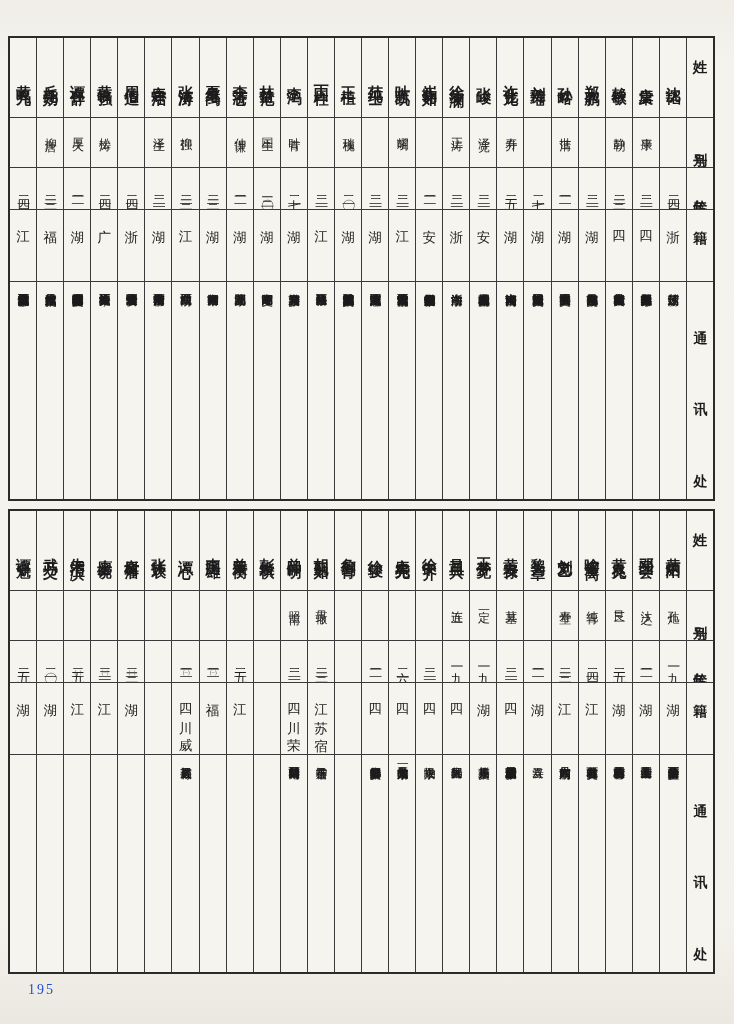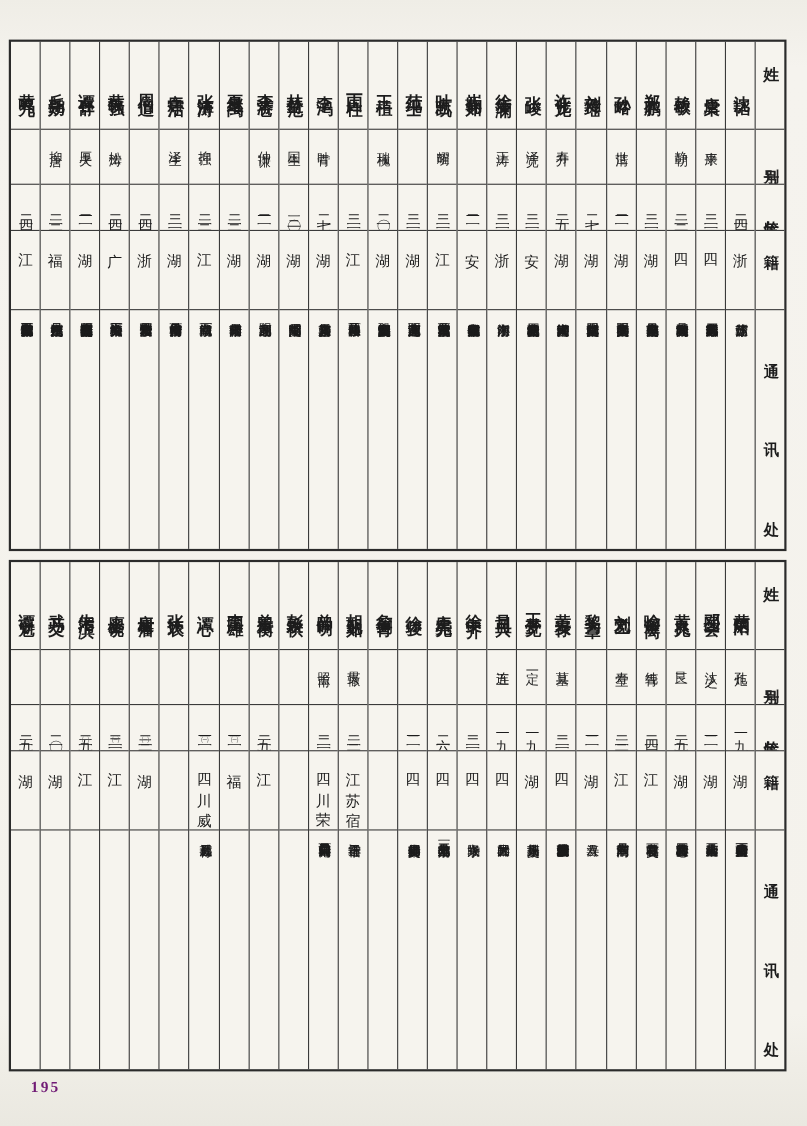--- a/index.html
+++ b/index.html
@@ -42,23 +42,22 @@
   .note { font-size:7px; letter-spacing:0; color:#4a4a4a; }
   
   .hdr .vwrap { font-weight:700; }
   .hdr .r-name  .vwrap { font-size:14.5px; letter-spacing:0; text-align:justify; text-align-last:justify; padding:9px 0; }
   .hdr .r-alias .vwrap { font-size:14px; font-weight:700; letter-spacing:1px; text-align:center; padding-top:0; }
   .hdr .r-age   .vwrap { font-size:14px; letter-spacing:0; text-align:center; }
   .hdr .r-origin .vwrap { font-size:14px; text-align:justify; text-align-last:justify; padding:8px 0; }
   .hdr .r-addr  .vwrap { font-size:14px; text-align:justify; text-align-last:justify; padding:34px 0; letter-spacing:0; }
   .page-number {
     position:absolute; left:28px; top:982px;
-    font-size:14px; letter-spacing:2px; color:#701a75;
+    font-size:14px; letter-spacing:2px; color:#1d4ed8;
     font-family:"Liberation Serif","DejaVu Serif",serif;
-    font-weight:bold;
   }
 </style>
 </head>
 <body>
 
 <div class="roster top" id="table-top">
   <div class="col hdr">
     <div class="cell r-name">
         <span class="vwrap">姓名</span>
       </div>

